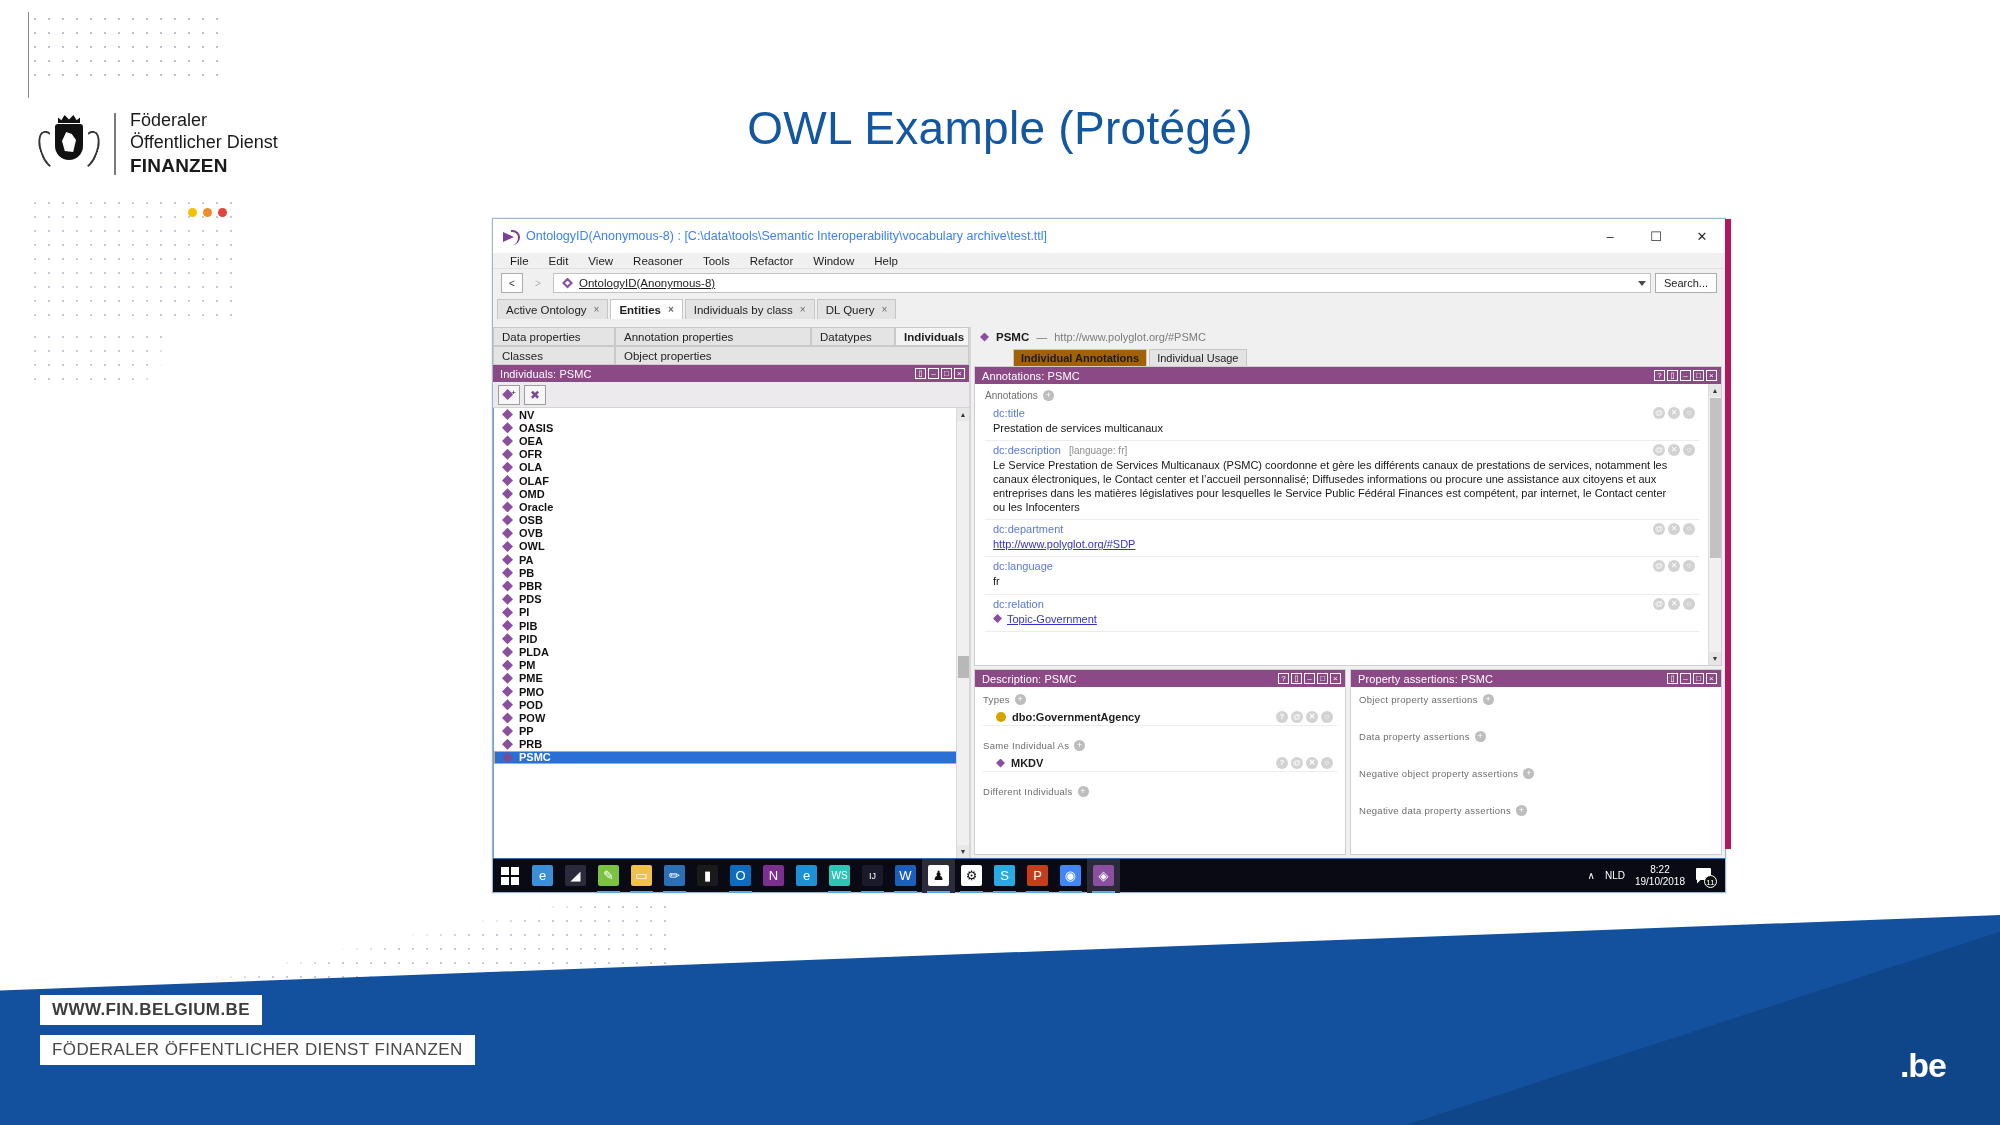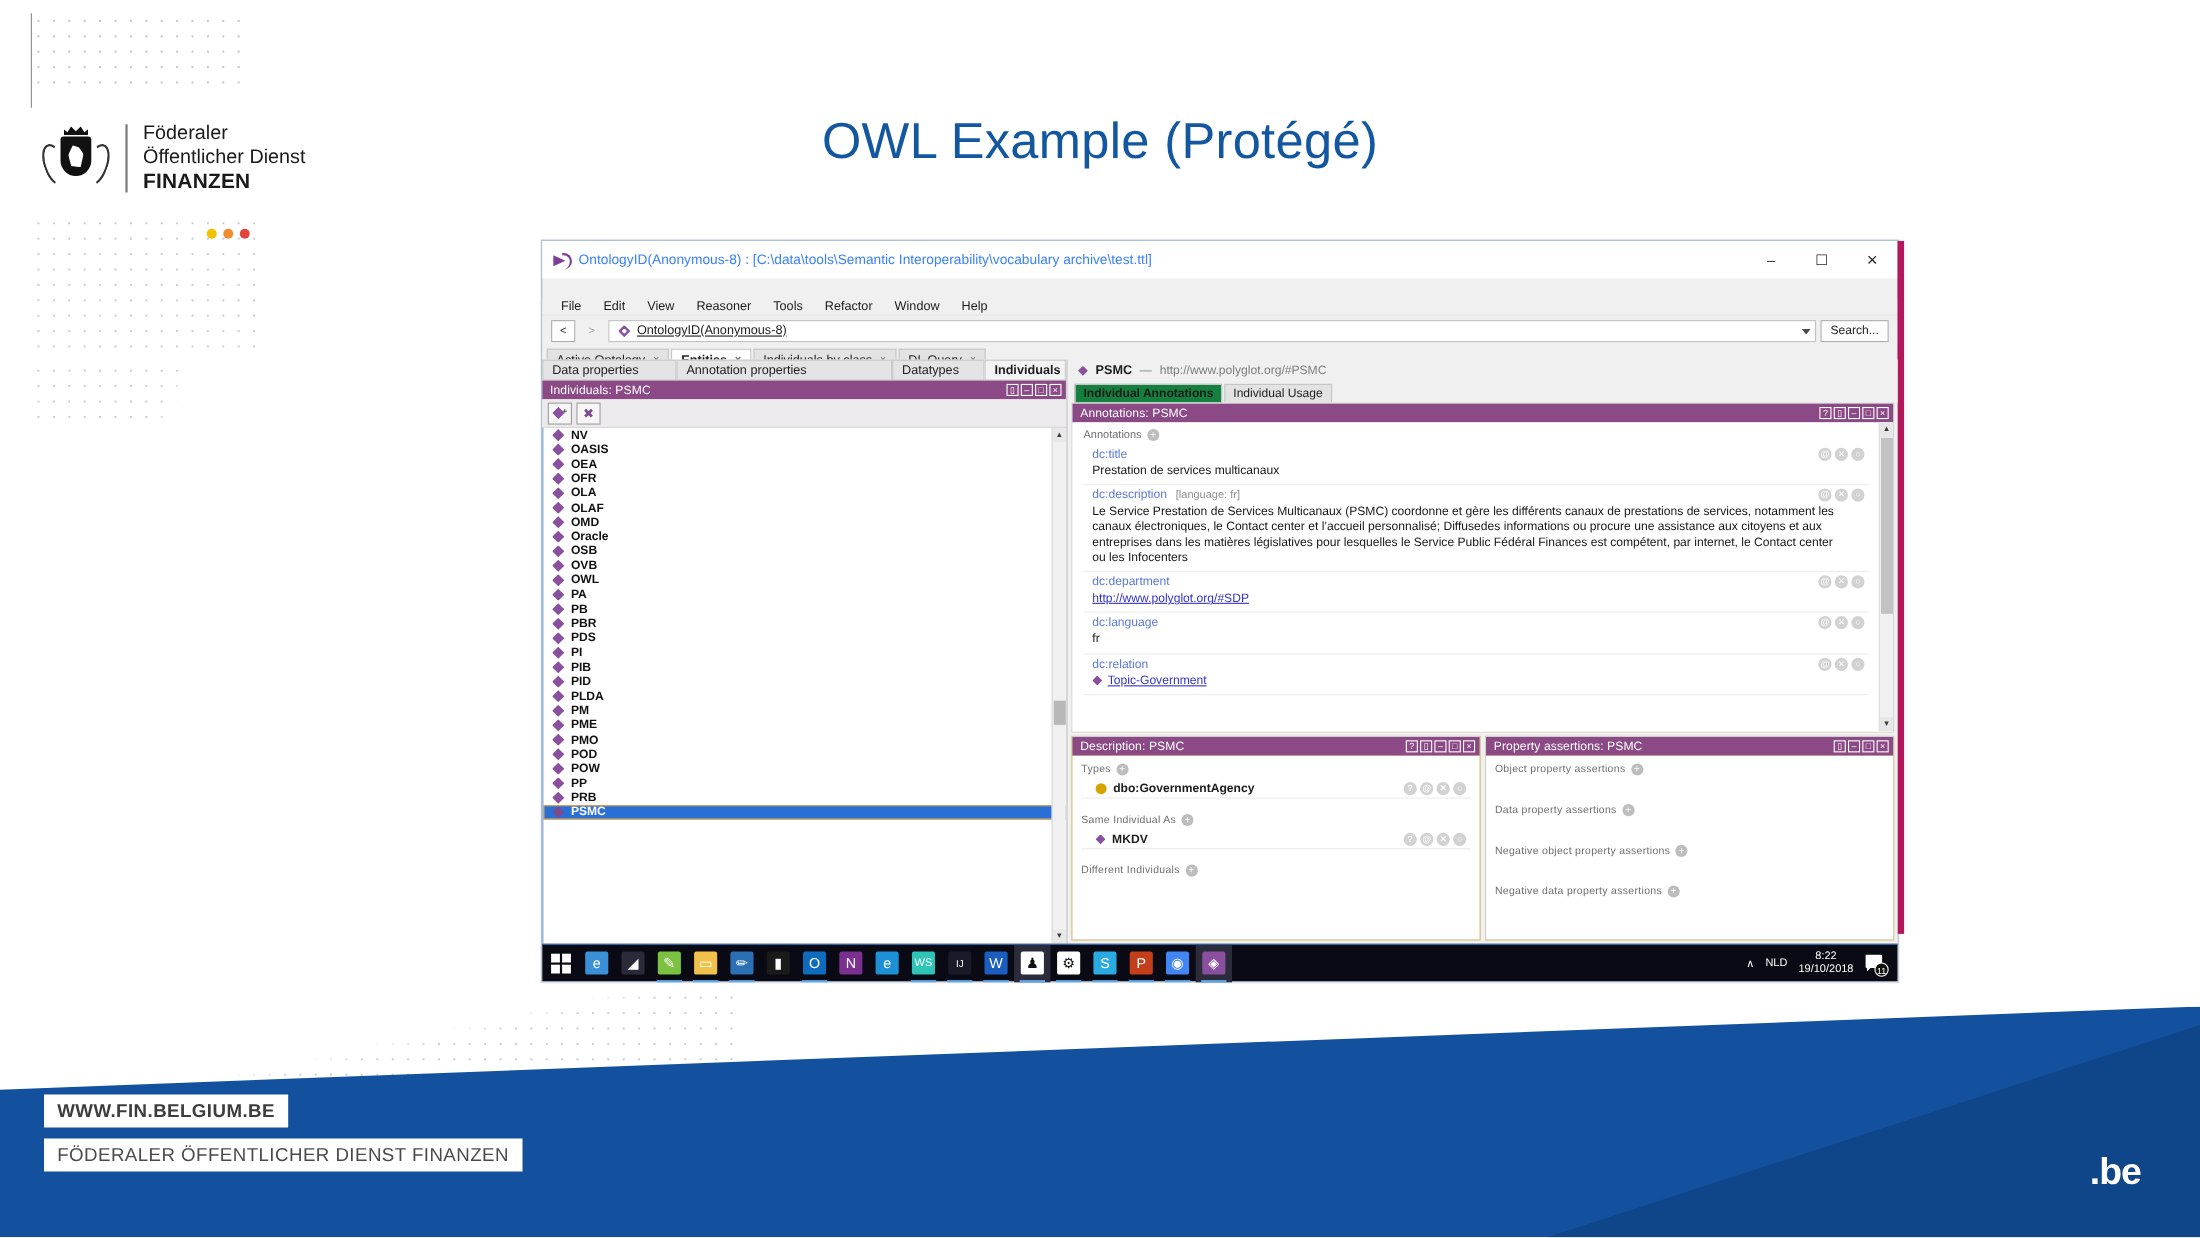--- a/index.html
+++ b/index.html
@@ -106,21 +106,21 @@
   }
   #app-glyph::after {
     content:""; position:absolute; left:8px; top:0; width:7px; height:13px;
     border-top:2px solid #7d3f98; border-right:2px solid #7d3f98; border-radius:0 8px 8px 0;
   }
   #wbtns { margin-left:auto; display:flex; height:34px; }
   #wbtns .wb { width:46px; height:34px; display:flex; align-items:center; justify-content:center;
                font-size:13px; color:#2b2b2b; }
 
   #menubar { height:16px; background:#f0f0f0; display:flex; align-items:center; padding-left:8px; gap:2px;
-             border-bottom:1px solid #e2e2e2;margin-top:18px; }
+             border-bottom:1px solid #e2e2e2; }
   #menubar .mi { padding:3px 9px; font-size:11.5px; color:#1c1c1c; }
 
   #navbar { height:28px; background:#f0f0f0; display:flex; align-items:center; gap:4px; padding:0 8px; }
   .navbtn { width:22px; height:20px; border:1px solid #adadad; background:#fdfdfd;
             display:flex; align-items:center; justify-content:center; font-size:10px; color:#333; }
   .navbtn.disabled { border-color:transparent; background:transparent; color:#b0b0b0; }
   #ontocombo { flex:1; height:20px; background:#ffffff; border:1px solid #c2c2c2;
                display:flex; align-items:center; gap:6px; padding:0 4px 0 8px; }
   #onto-diamond { width:11px; height:11px; position:relative; }
   #onto-diamond::after { content:""; position:absolute; inset:0; background:#8a4f9e;
@@ -183,21 +183,21 @@
                       font-size:7px; color:#3a3a3a; background:#e8e8e8; }
   #list-scroll .thumb { position:absolute; left:1px; width:11px; top:248px; height:22px; background:#b8b8b8; }
 
   
   #ent-header { height:20px; background:#f0f0f0; display:flex; align-items:center; gap:7px; padding-left:9px; }
   #ent-header .nm { font-weight:bold; font-size:11.5px; }
   #ent-header .iri { color:#7c7c7c; font-size:11px; }
   #sub-tabs { height:19px; display:flex; align-items:flex-end; padding-left:6px; background:#f0f0f0; }
   .subtab { height:17px; padding:0 7px; font-size:11px; display:flex; align-items:center;
             border:1px solid #c6c6c6; border-bottom:none; background:#e3e3e3; }
-  .subtab.active { background:#15803d; font-weight:bold; }
+  .subtab.active { background:#a16207; font-weight:bold;margin-left:36px; }
   .subtab + .subtab { margin-left:2px; }
 
   #annot-panel { height:300px; display:flex; flex-direction:column; border:1px solid #cfcfcf;
                  margin:0 3px; background:#ffffff; }
   #annot-body { flex:1; position:relative; overflow:hidden; background:#ffffff; }
   #annot-inner { position:absolute; inset:0 14px 0 0; padding:6px 8px 0 10px; }
   .annot-label { font-size:10px; color:#6d6d6d; display:flex; align-items:center; gap:5px; margin-bottom:3px; }
   .plus-btn { width:11px; height:11px; border-radius:50%; background:#bdbdbd; color:#fff;
               font-size:9px; line-height:10px; text-align:center; display:inline-block; }
   .annot-item { border-bottom:1px solid #ececec; padding:3px 0 5px 8px; position:relative; }
@@ -345,20 +345,24 @@
 
   <div id="workarea">
 
     <div id="leftcol">
       <div id="entity-tabs">
         <div class="etrow r1">
           <div class="etab t1">Data properties</div>
           <div class="etab t2">Annotation properties</div>
           <div class="etab t3">Datatypes</div>
           <div class="etab t4 sel">Individuals</div>
+        </div>
+        <div class="etrow r2">
+          <div class="etab t1">Classes</div>
+          <div class="etab t2">Object properties</div>
         </div>
       </div>
 
       <div class="panel-head">
         <span class="ttl">Individuals: PSMC</span>
         <span class="hicons">
           <span class="hicon">▯</span>
           <span class="hicon">–</span>
           <span class="hicon">□</span>
           <span class="hicon">×</span>

